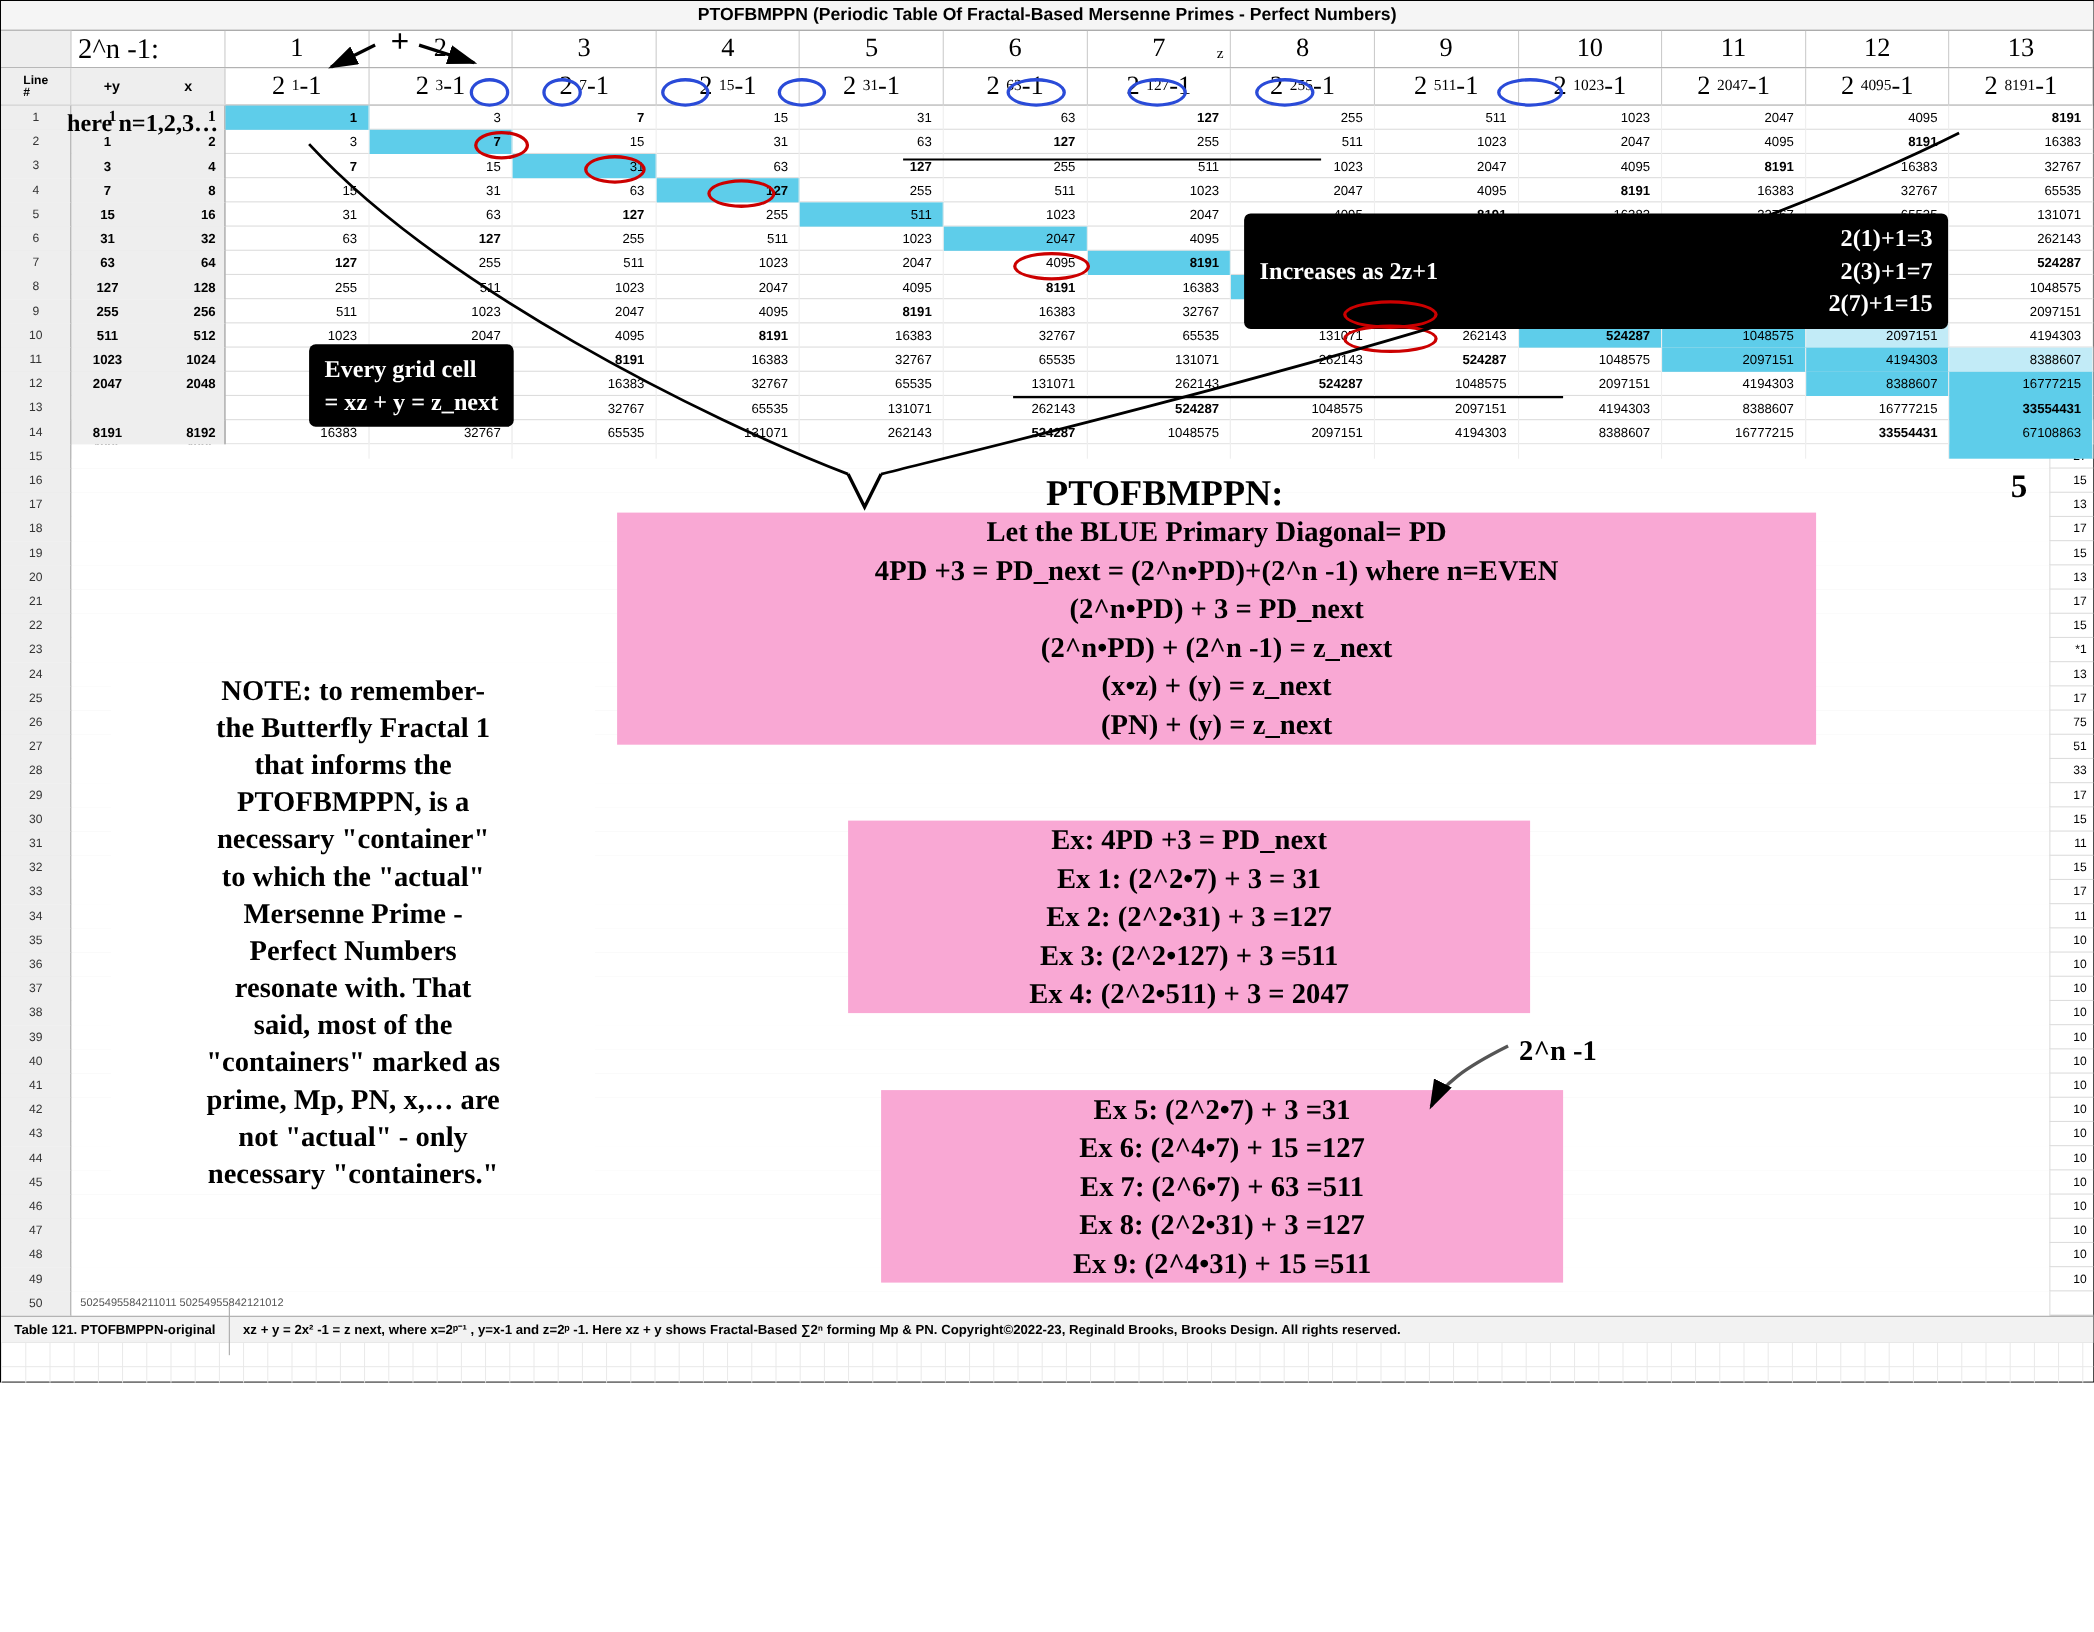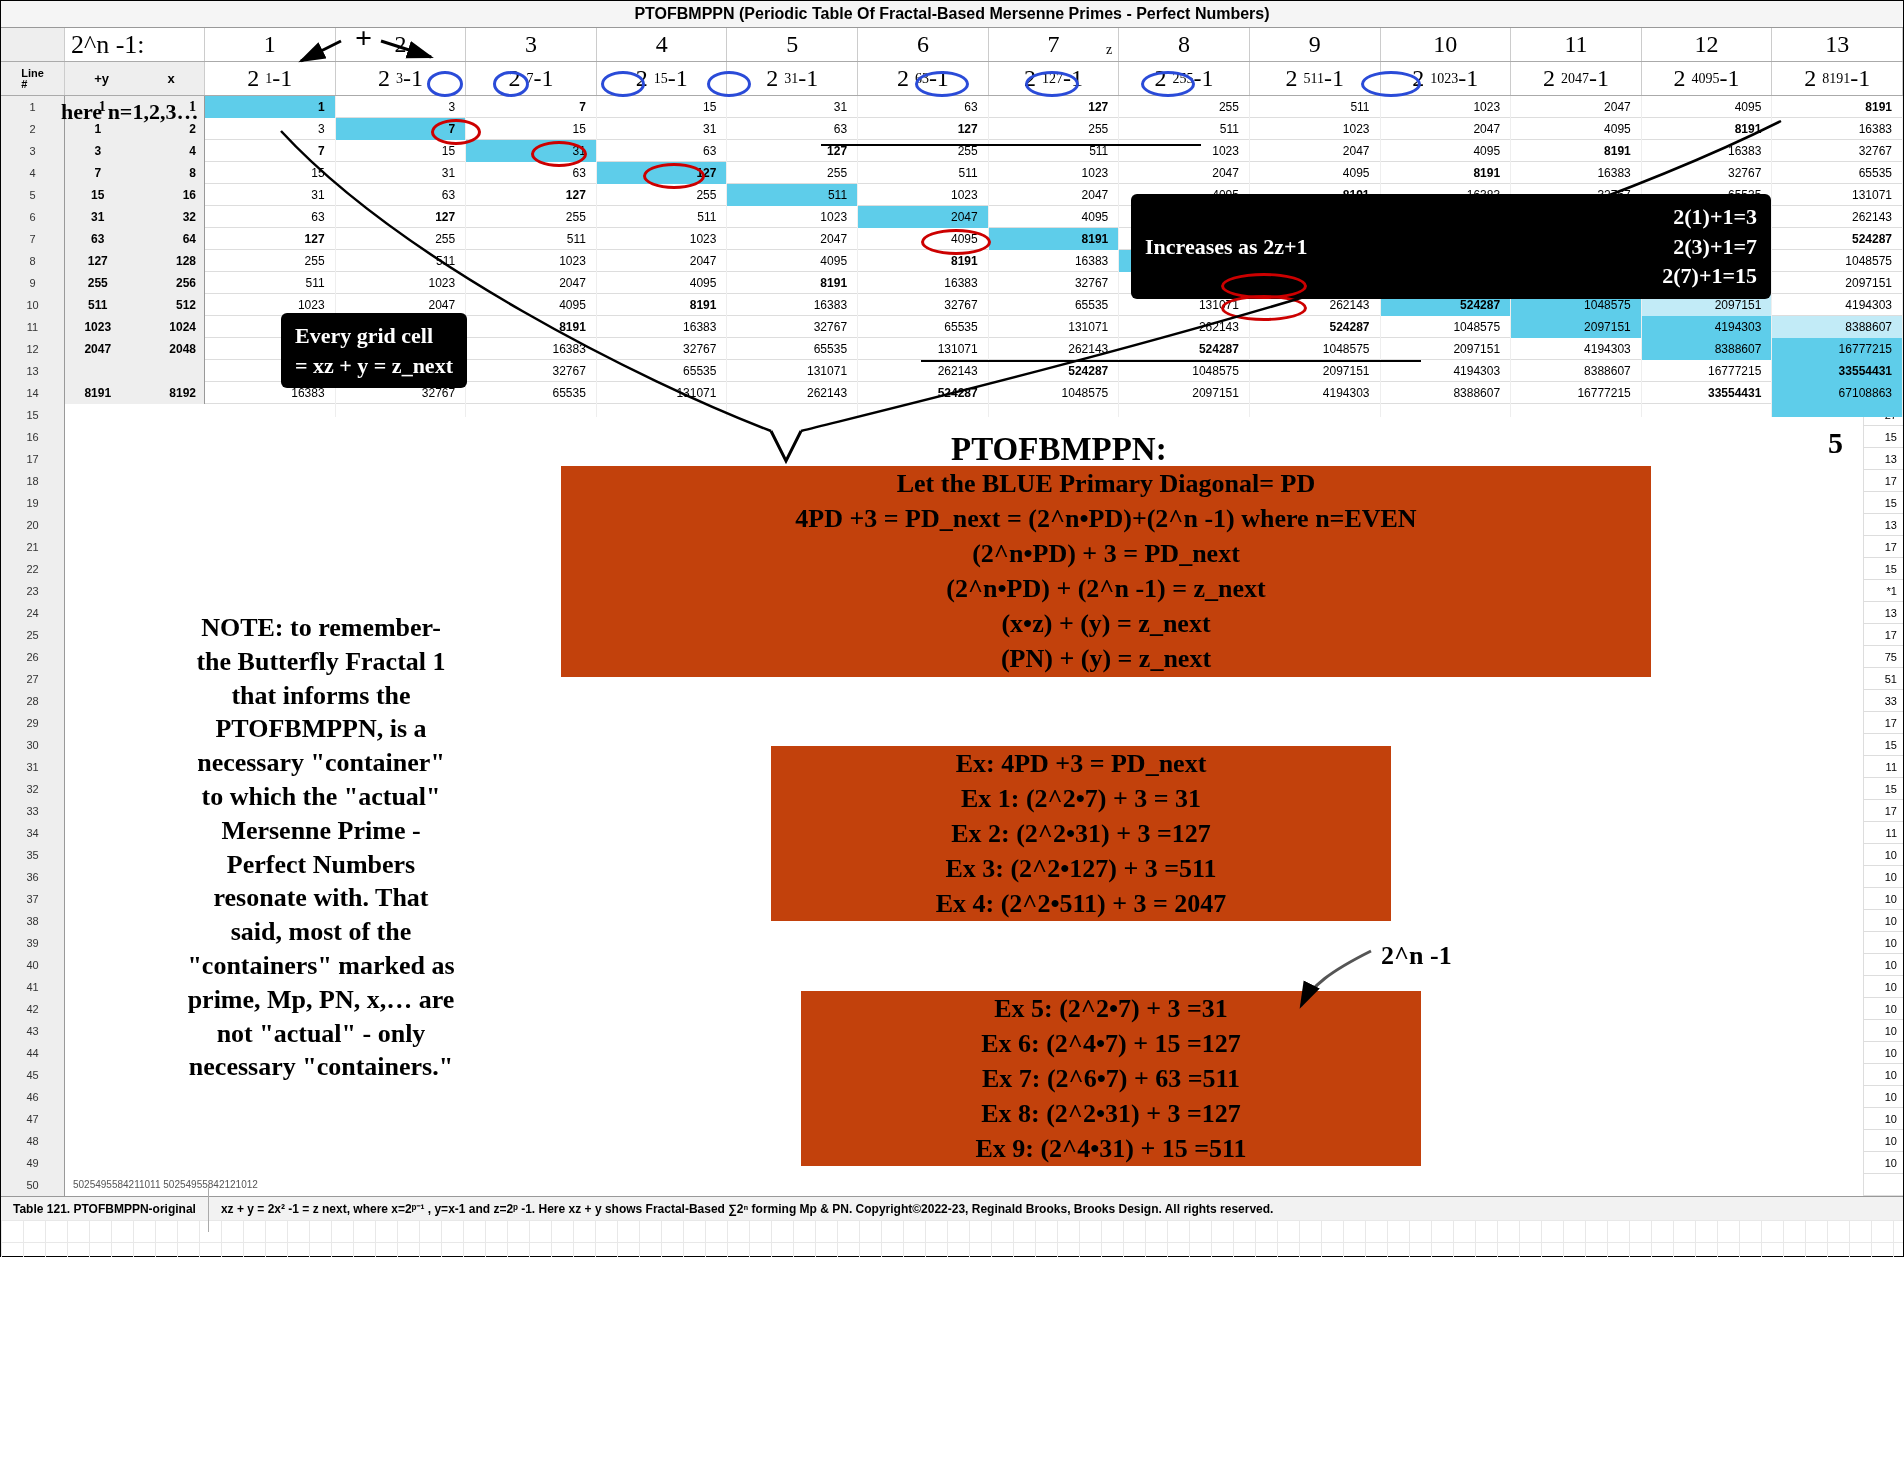--- a/index.html
+++ b/index.html
@@ -144,21 +144,21 @@
     background:#fff;
   }
   .formula-block {
     position:absolute;
     font-family:"Comic Sans MS","Marker Felt",cursive;
     font-size:26px;
     font-weight:bold;
     color:#000;
     text-align:center;
     line-height:1.35;
-    background:#c2410c;
+    background:#f9a8d4;
   }
   .formula-block .line { white-space:nowrap; }
   .page-num {
     position:absolute;
     font-family:"Comic Sans MS","Marker Felt",cursive;
     font-size:30px;
     font-weight:bold;
   }
   svg.overlay {
     position:absolute;

